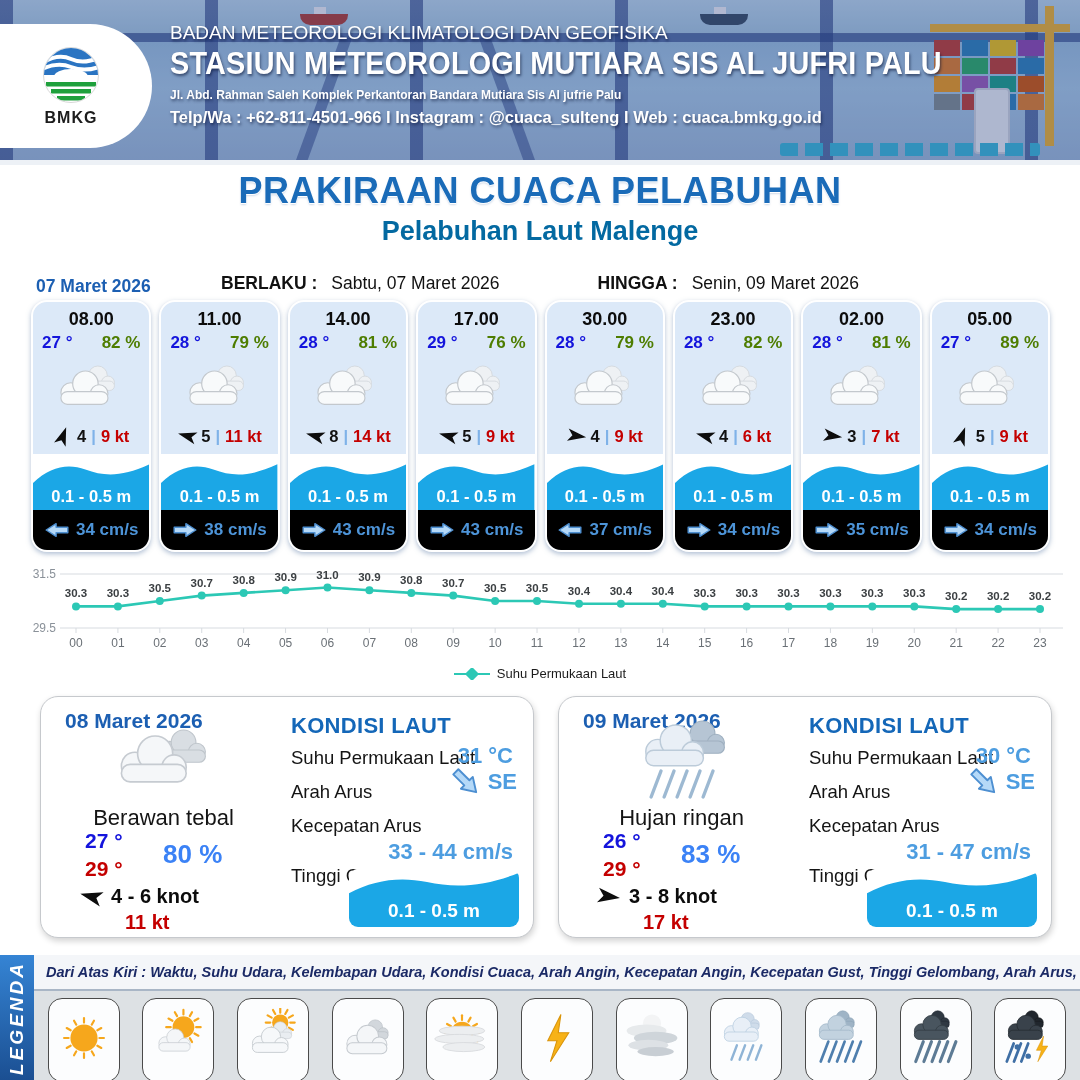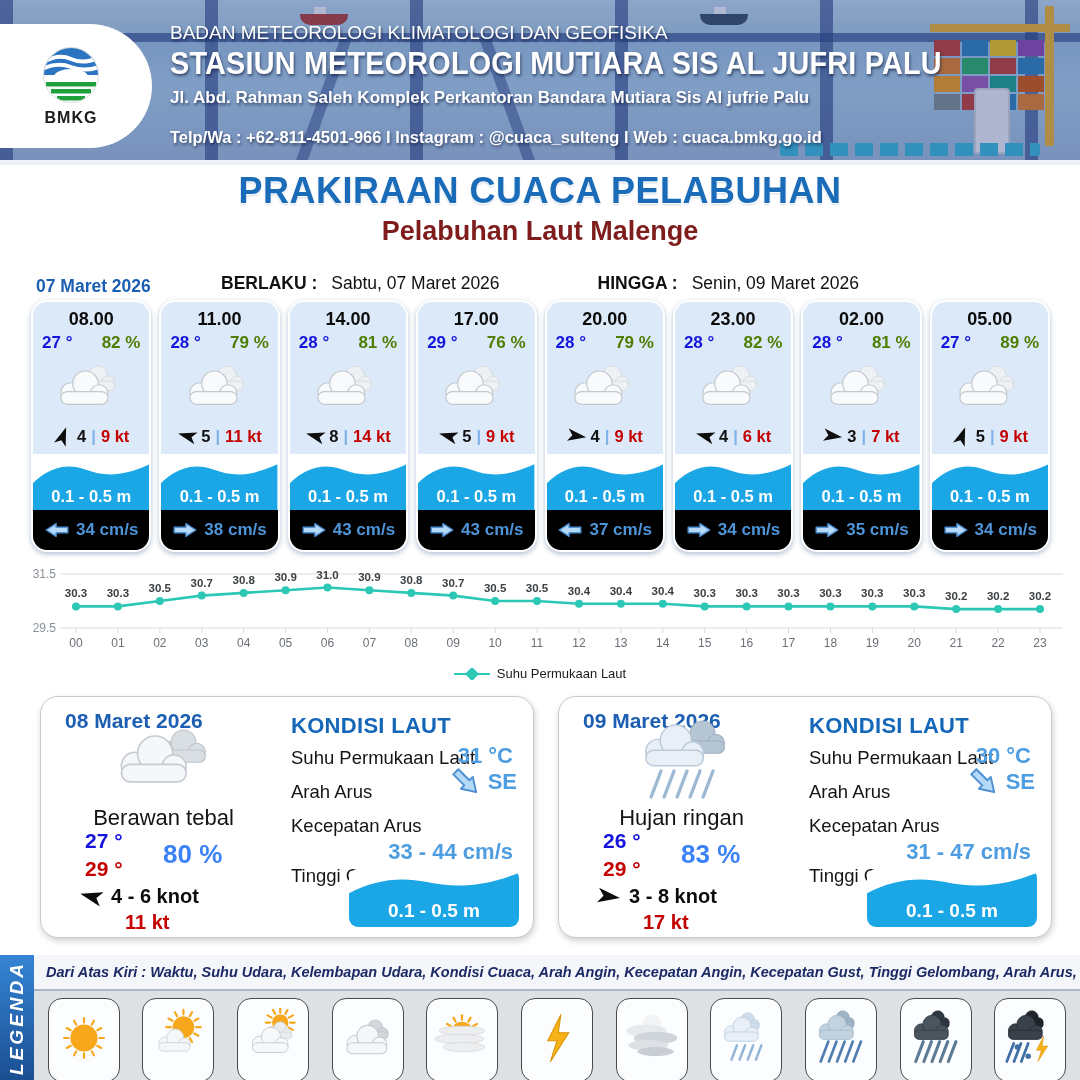--- a/index.html
+++ b/index.html
@@ -27,29 +27,29 @@
     background:repeating-linear-gradient(90deg,#35b9d8 0 18px,transparent 18px 25px);}
   .overlay{position:absolute;inset:0;background:rgba(47,63,130,.33);}
   .logo-pill{position:absolute;left:0;top:24px;width:152px;height:124px;background:#fff;
     border-radius:0 62px 62px 0;z-index:5;display:flex;flex-direction:column;align-items:center;
     justify-content:center;padding-right:10px;box-sizing:border-box;}
   .logo-text{font-weight:bold;font-size:16px;letter-spacing:1px;color:#1c1c1c;margin-top:-2px;}
   .banner-text{position:absolute;left:170px;top:22px;z-index:5;color:#fff;
     text-shadow:1px 2px 3px rgba(8,18,52,.6);white-space:nowrap;}
   .bt-agency{font-size:19px;font-weight:normal;}
   .bt-station{font-size:31px;font-weight:800;letter-spacing:.2px;transform:scaleX(.93);transform-origin:left;margin:2px 0 6px;}
-  .bt-address{font-size:17px;font-weight:bold;margin-bottom:20px;}
+  .bt-address{font-size:12px;font-weight:bold;margin-bottom:6px;}
   .bt-contact{font-size:16.5px;font-weight:bold;}
   .banner-sep{position:absolute;left:0;top:160px;width:100%;height:5px;background:#edf1f6;}
 
   
   .titlebox{position:absolute;left:0;top:170px;width:100%;text-align:center;}
   .t-main{font-size:36px;font-weight:800;color:#1a6bb8;letter-spacing:.5px;margin:4px 0 0;
     text-shadow:0 1px 0 #fff,0 2px 2px rgba(120,150,190,.35);}
-  .t-sub{font-size:27px;font-weight:800;color:#7f1d1d;margin:4px 0 0;}
+  .t-sub{font-size:27px;font-weight:800;color:#0369a1;margin:4px 0 0;}
   .validity{display:flex;justify-content:center;gap:14px;margin-top:26px;font-size:17.5px;color:#111;}
   .v-label{font-weight:bold;}
   .v-gap{width:70px;}
   .day-date{position:absolute;left:36px;top:276px;font-size:17.5px;font-weight:bold;color:#1c5fb2;}
 
   
   .cards{position:absolute;left:31px;top:300px;width:1019px;display:flex;gap:8px;}
   .card{width:136px;height:252px;background:#dce9f8;border:2px solid #fff;border-radius:16px;
     box-shadow:0 2px 5px rgba(100,130,170,.5);overflow:hidden;display:flex;flex-direction:column;box-sizing:border-box;justify-content:center;}
   .c-time{font-size:18px;font-weight:bold;color:#0c0c0c;text-align:center;padding-top:7px;}
@@ -375,21 +375,21 @@
   <div class="c-current">
     <span class="barrow">
             <svg width="26" height="18" viewBox="0 0 28 20">
               <path d="M2 7 L15 7 L15 3 L26 10 L15 17 L15 13 L2 13 Z" fill="#b5d9f8" stroke="#4d8fd1" stroke-width="1.6" stroke-linejoin="round"></path>
             </svg>
           </span>
     <span>43 cm/s</span>
   </div>
 </div>
       <div class="card">
-  <div class="c-time">20.00</div>
+  <div class="c-time">30.00</div>
   <div class="c-temps">
     <span class="c-temp">28 °</span>
     <span class="c-rh">79 %</span>
   </div>
   <div class="c-icon">
           <svg width="72" height="46" viewBox="0 0 72 46">
             <g transform="translate(22,1) scale(0.72)">
               <g fill="#eef1f4" stroke="#d3d8dc" stroke-width="1.2">
                 <circle cx="14" cy="22" r="10"></circle>
                 <circle cx="29" cy="13" r="13"></circle>

